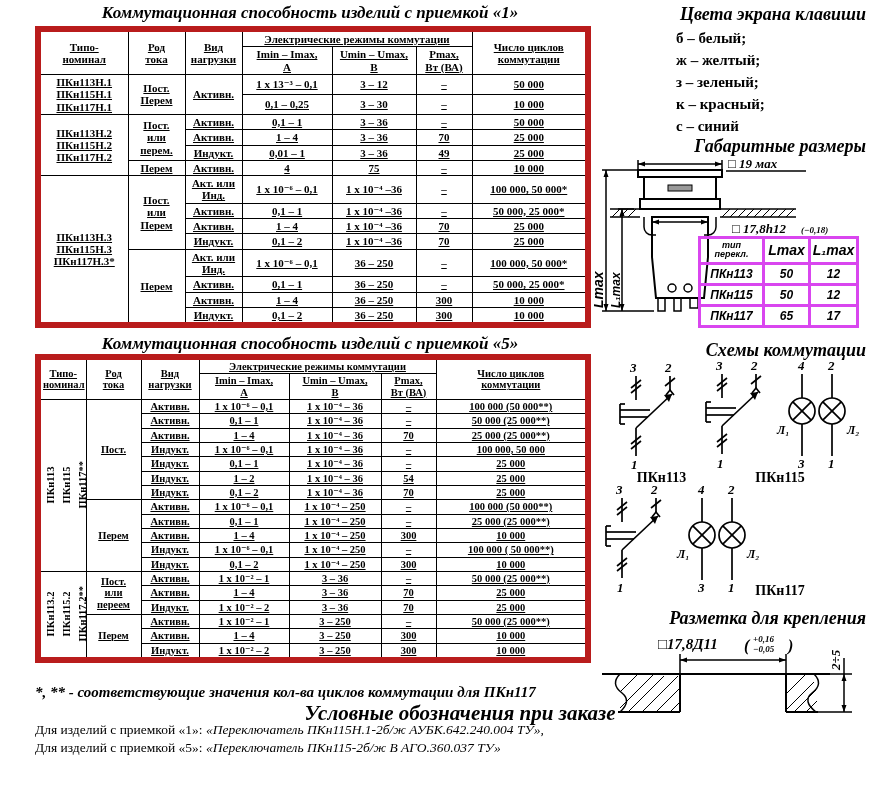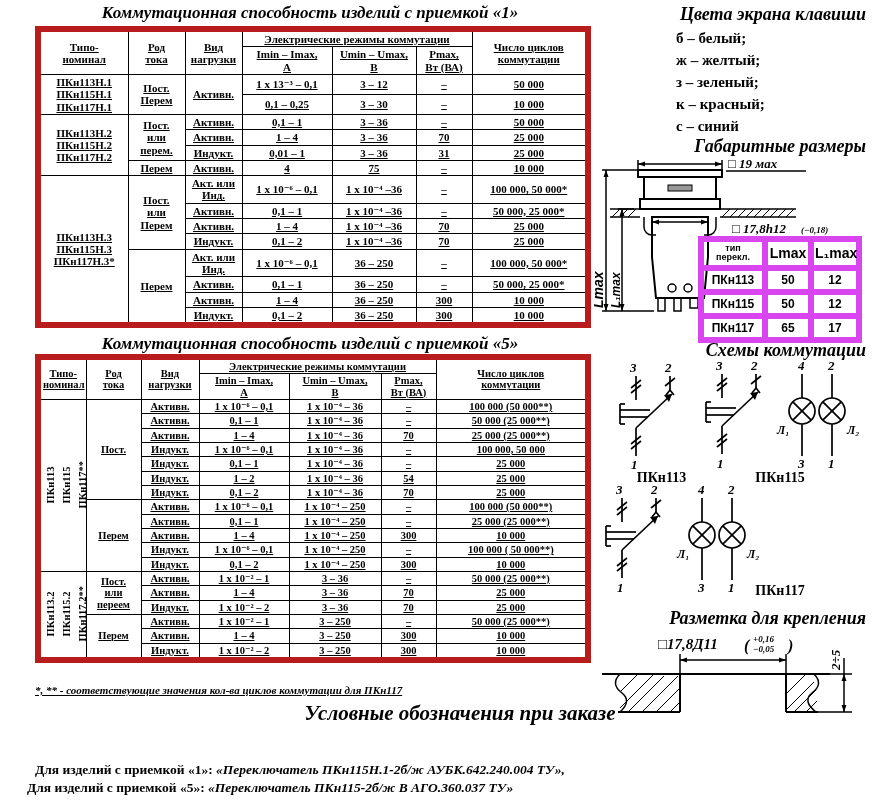--- a/index.html
+++ b/index.html
@@ -12,30 +12,30 @@
   table.spec{border-collapse:collapse;table-layout:fixed;border:6px solid #b91c1c;text-decoration:underline;}
   table.spec td,table.spec th{border:1px solid #000;text-align:center;vertical-align:middle;
       font-weight:bold;padding:1px 2px;white-space:pre-line;}
   #t1 td,#t1 th{font-size:11px;line-height:1.12;}
   #t2 td,#t2 th{font-size:10.5px;line-height:1.08;}
   .vcell{writing-mode:vertical-rl;transform:rotate(180deg);white-space:pre-line;
       font-weight:bold;font-size:10.5px;line-height:1.5;display:inline-block;}
   
   table.ltab{border-collapse:collapse;table-layout:fixed;border:2px solid #000;
       font-family:"Liberation Sans","DejaVu Sans",sans-serif;}
-  table.ltab td,table.ltab th{border:6px solid #d946ef;text-align:center;vertical-align:middle;
-      font-weight:bold;padding:2px 1px;margin-left:16px;}
+  table.ltab td,table.ltab th{border:3px solid #d946ef;text-align:center;vertical-align:middle;
+      font-weight:bold;font-style:italic;padding:2px 1px;margin-left:16px;}
   table.ltab th.small{font-size:9px;line-height:1.05;white-space:pre-line;}
   table.ltab th{font-size:14px;}
   table.ltab td{font-size:12px;}
   
   .legend-item{font-size:15px;font-weight:bold;line-height:22px;}
-  .footnote{font-size:11px;font-weight:bold;font-style:italic;text-decoration:underline;}
+  .footnote{font-size:15px;font-weight:bold;font-style:italic;}
   .order-heading{font-size:21px;font-weight:bold;font-style:italic;text-align:center;}
-  .order-line{font-size:13.5px;font-weight:bold;margin-top:40px;}
+  .order-line{font-size:13.5px;font-weight:normal;}
   .order-line .val{font-style:italic;}
   svg text{font-family:"Liberation Serif","DejaVu Serif",serif;fill:#000;}
   svg .pin{font-size:13px;font-weight:bold;font-style:italic;}
   svg .lamp{font-size:12px;font-weight:bold;font-style:italic;}
   svg .dlabel{font-size:13px;font-weight:bold;font-style:italic;}
   svg .dtol{font-size:9px;font-weight:bold;font-style:italic;}
   svg .dbig{font-size:15px;font-weight:bold;font-style:italic;}
   svg .paren{font-size:16px;font-weight:bold;font-style:italic;}
   svg .rot{font-size:14px;font-weight:bold;font-style:italic;
       font-family:"Liberation Sans","DejaVu Sans",sans-serif;}
@@ -110,21 +110,21 @@
     <td>Активн.</td>
     <td>1 – 4</td>
     <td>3 – 36</td>
     <td>70</td>
     <td>25 000</td>
   </tr>
   <tr>
     <td>Индукт.</td>
     <td>0,01 – 1</td>
     <td>3 – 36</td>
-    <td>31</td>
+    <td>49</td>
     <td>25 000</td>
   </tr>
   <tr>
     <td>Перем</td>
     <td>Активн.</td>
     <td>4</td>
     <td>75</td>
     <td>–</td>
     <td>10 000</td>
   </tr>
@@ -370,21 +370,21 @@
   </table>
 
 <div class="abs footnote" style="left:35px;top:684px;width:560px;">*, ** - соответствующие значения кол-ва циклов коммутации для ПКн117</div>
 
 <div class="abs order-heading" style="left:60px;top:701px;width:800px;">Условные обозначения при заказе</div>
 
 <div class="abs order-line" style="left:35px;top:722px;width:830px;">
   <span>Для изделий с приемкой «1»:</span>
   <span class="val">«Переключатель ПКн115Н.1-2б/ж  АУБК.642.240.004 ТУ»,</span>
 </div>
-<div class="abs order-line" style="left:27px;top:740px;width:830px;">
+<div class="abs order-line" style="left:35px;top:740px;width:830px;">
   <span>Для изделий с приемкой «5»:</span>
   <span class="val">«Переключатель ПКн115-2б/ж В АГО.360.037 ТУ»</span>
 </div>
 
 <div class="abs side-title" style="left:590px;top:4px;width:276px;">Цвета экрана клавиши</div>
 <div class="abs" style="left:676px;top:27px;">
   <div class="legend-item">б – белый;</div>
   <div class="legend-item">ж – желтый;</div>
   <div class="legend-item">з – зеленый;</div>
   <div class="legend-item">к – красный;</div>

